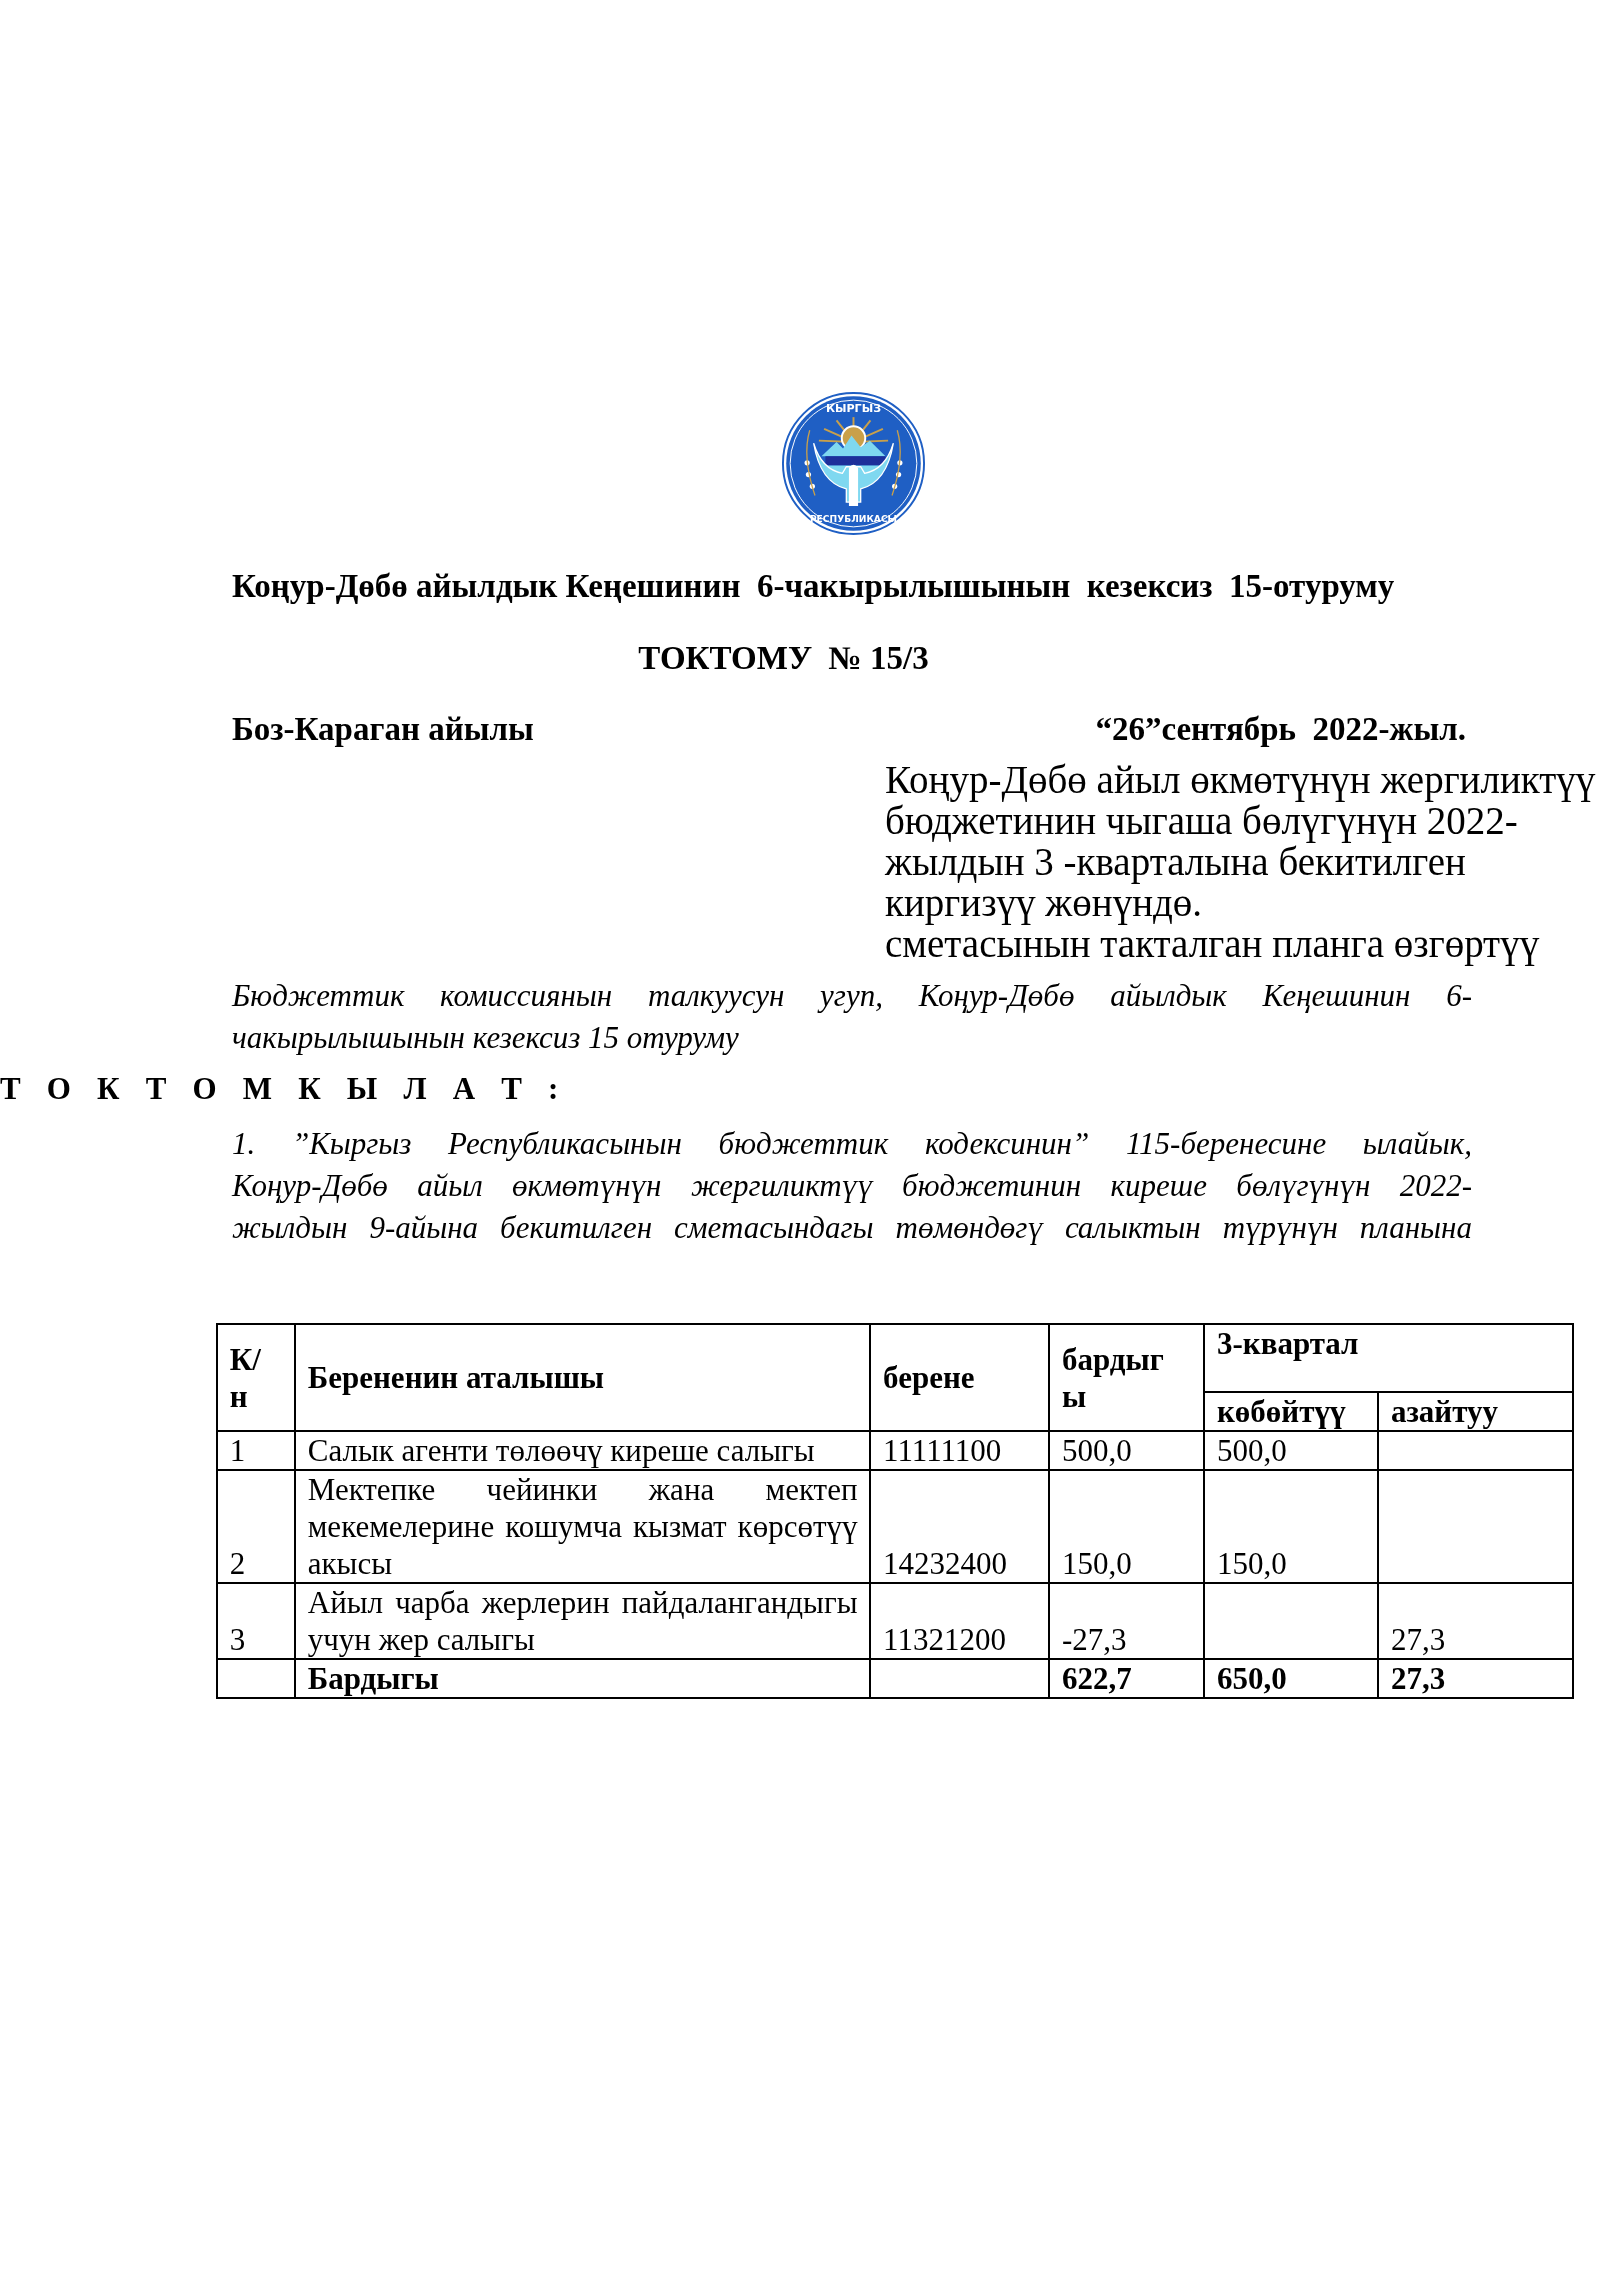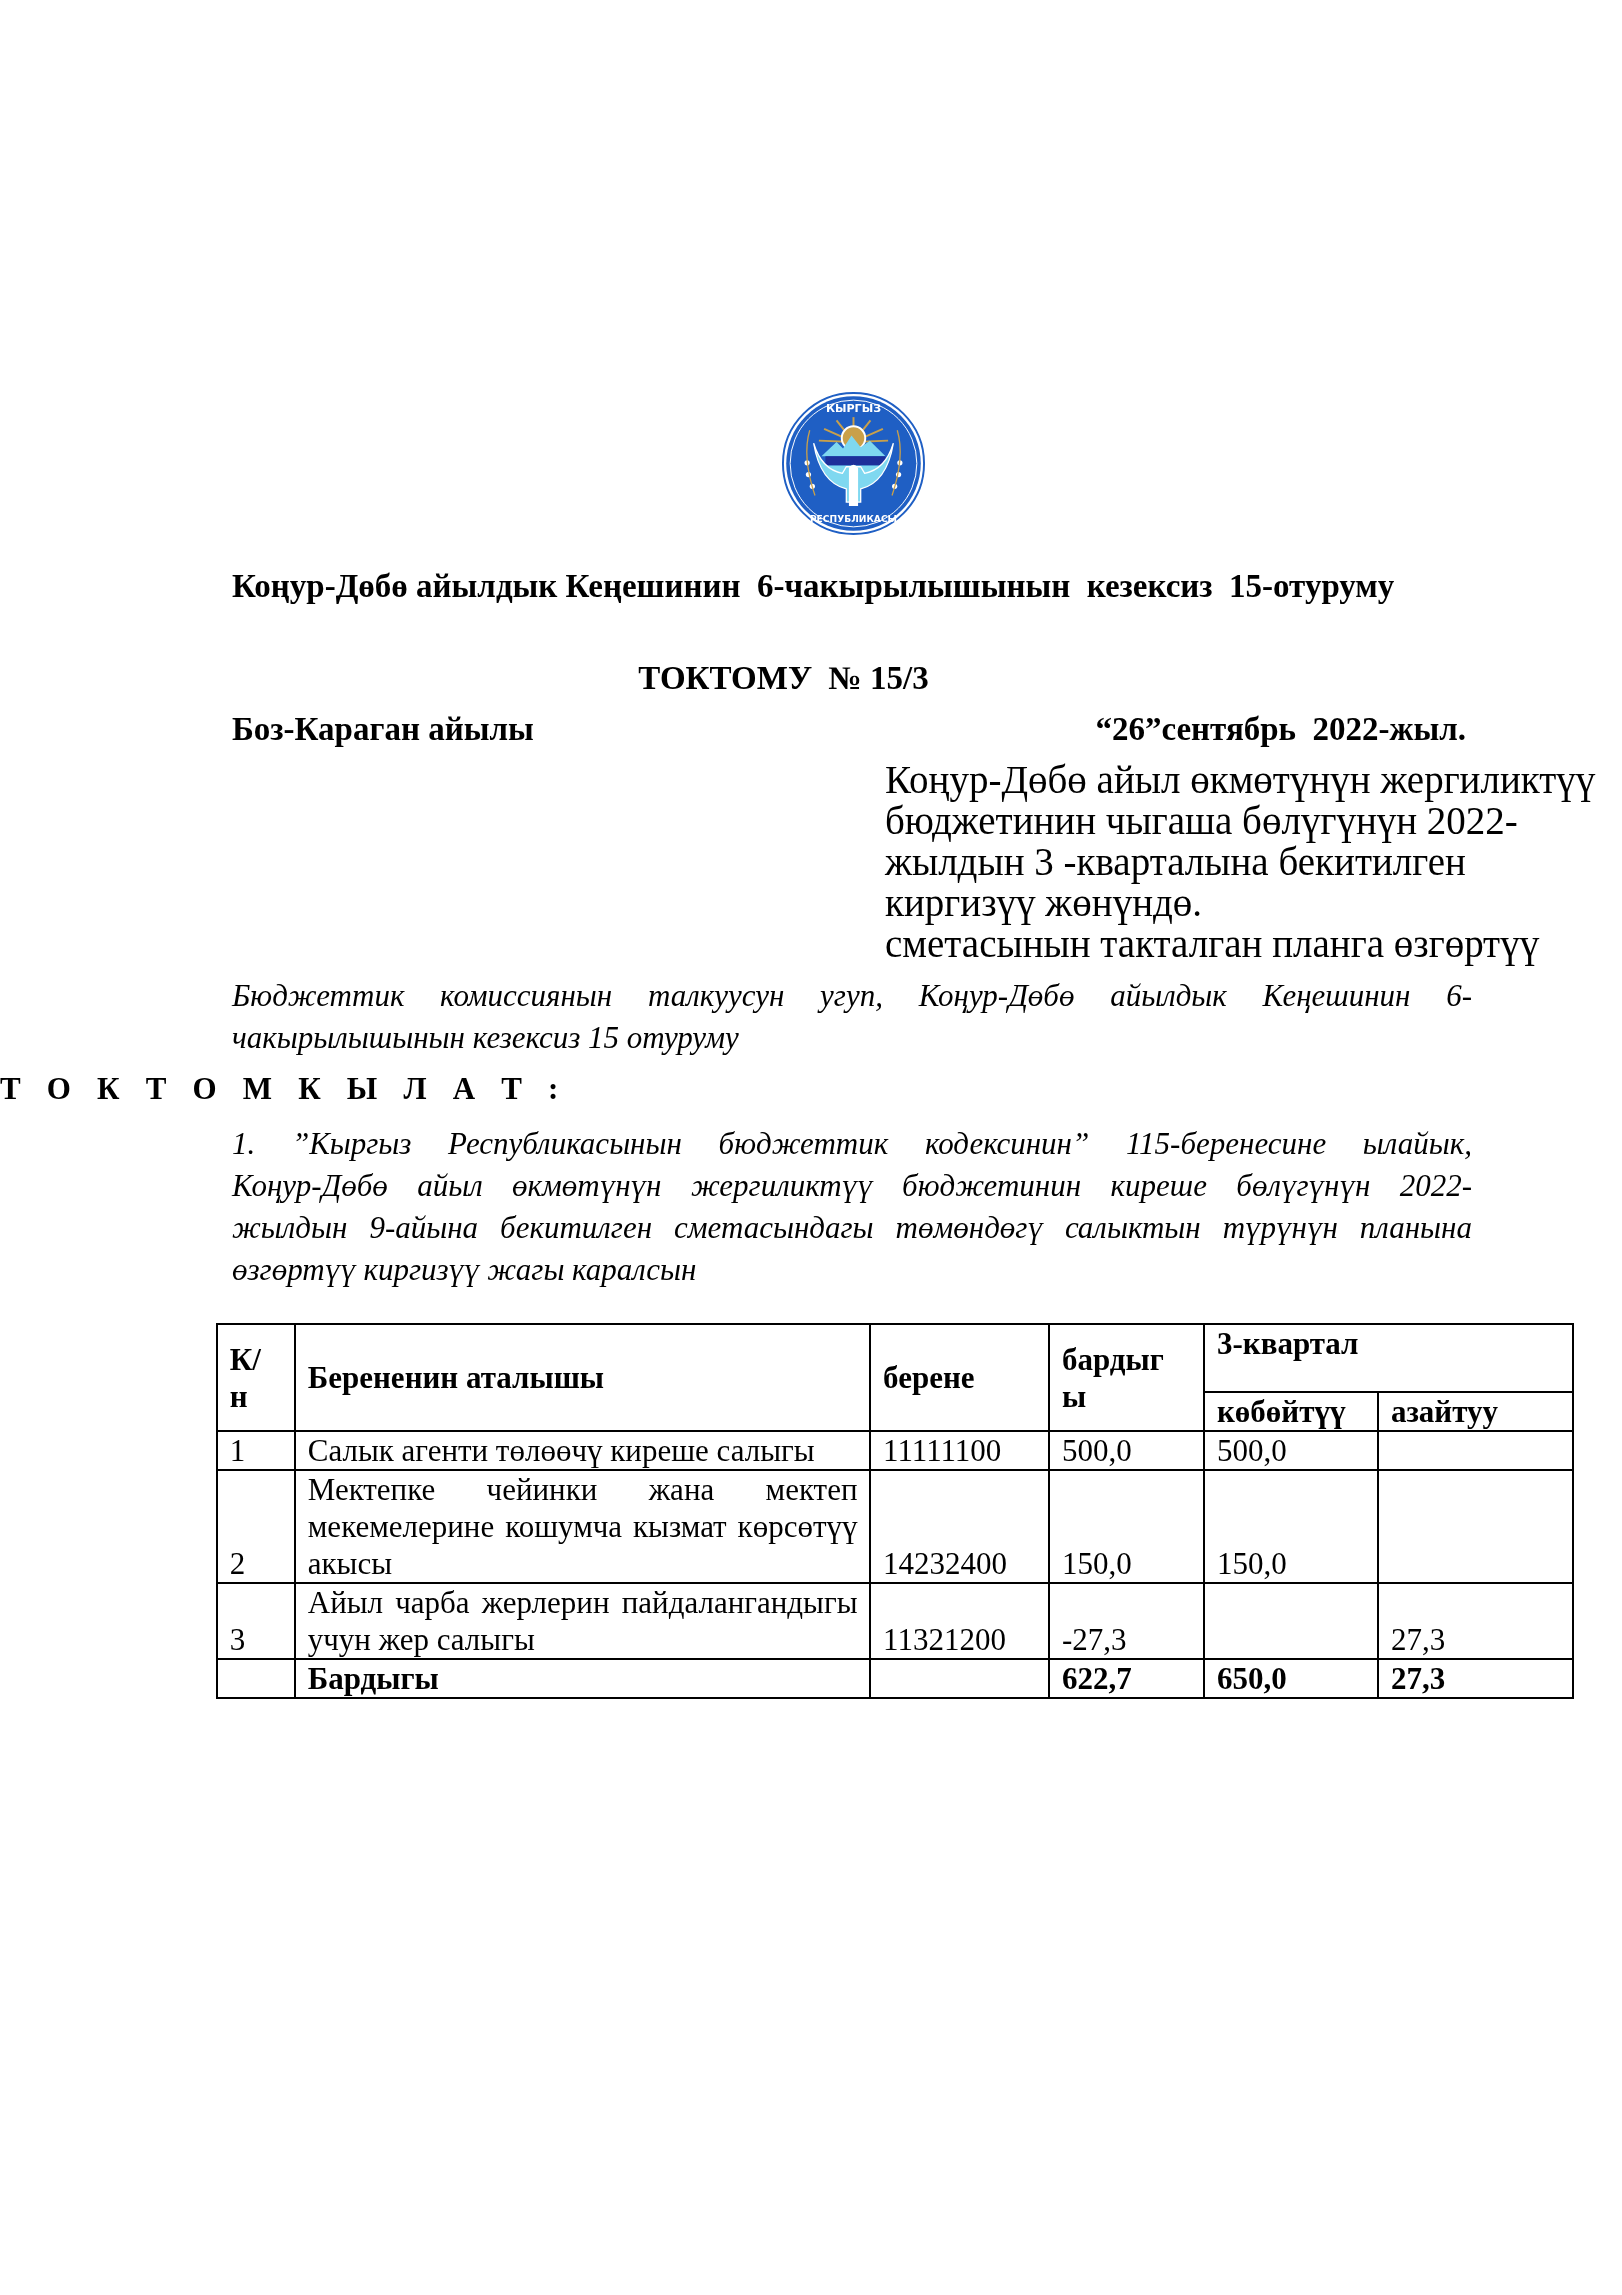--- a/index.html
+++ b/index.html
@@ -3,21 +3,21 @@
 <meta charset="utf-8">
 <style>
   html, body { margin: 0; padding: 0; background: #ffffff; }
   body { width: 1623px; height: 2295px; position: relative; overflow: hidden;
          font-family: "Liberation Serif", "DejaVu Serif", serif; color: #000; }
   .abs { position: absolute; }
   .bold { font-weight: bold; }
   .t48 { font-size: 33px; line-height: 37px; }
   .emblem { left: 781px; top: 391px; width: 145px; height: 145px; }
   .title { left: 232px; top: 568px; white-space: pre; }
-  .decree { left: 0; width: 1567px; top: 640px; text-align: center; white-space: pre; margin-top: 20px; }
+  .decree { left: 0; width: 1567px; top: 640px; text-align: center; white-space: pre; }
   .village { left: 232px; top: 711px; }
   .date { right: 157px; top: 711px; white-space: pre; }
   .subject { left: 845px; top: 759px; width: 628px; font-size: 39px; line-height: 41px; margin-left: 40px; }
   .subject span { display: block; white-space: nowrap; }
   .para { left: 232px; width: 1240px; font-size: 31px; line-height: 42px; text-align: justify; font-style: italic; }
   .para .line { display: block; text-align: justify; text-align-last: justify; white-space: normal; }
   .para .line.last { text-align-last: left; }
   .p1 { top: 975px; }
   .resolves { left: 0; width: 1299px; top: 1071px; text-align: left; letter-spacing: 9.2px; font-size: 31px; }
   .p2 { top: 1123px; }
@@ -105,21 +105,20 @@
   <span class="line">Бюджеттик комиссиянын талкуусун угуп, Коңур-Дөбө айылдык Кеңешинин   6-</span>
   <span class="line last">чакырылышынын кезексиз 15 отуруму</span>
 </div>
 
 <div class="abs resolves bold">Т О К Т О М   К Ы Л А Т :</div>
 
 <div class="abs para p2">
   <span class="line">1.   ”Кыргыз Республикасынын бюджеттик кодексинин” 115-беренесине ылайык,</span>
   <span class="line">Коңур-Дөбө айыл өкмөтүнүн жергиликтүү бюджетинин киреше бөлүгүнүн 2022-</span>
   <span class="line">жылдын 9-айына бекитилген сметасындагы төмөндөгү салыктын түрүнүн  планына</span>
-  <span class="line last">өзгөртүү  киргизүү жагы каралсын</span>
 </div>
 
 <table class="budget">
   <colgroup>
     <col class="c-num">
       <col class="c-name">
       <col class="c-code">
       <col class="c-total">
       <col class="c-inc">
       <col class="c-dec">

